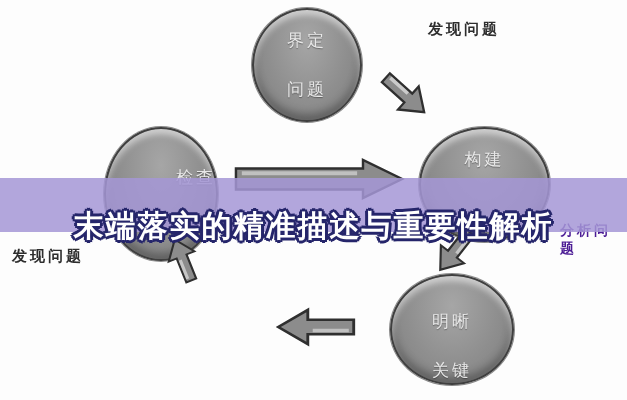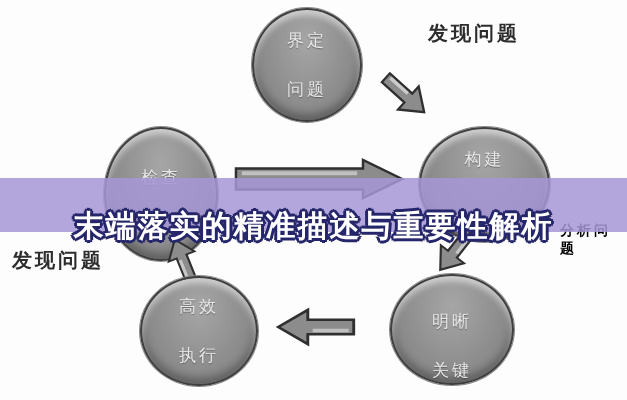--- a/index.html
+++ b/index.html
@@ -31,21 +31,21 @@
     letter-spacing:3px;
     line-height:1.45;
     text-align:center;
     text-shadow:0 1px 1px rgba(0,0,0,.35);
     white-space:pre-line;
   }
   .circle-text.raised{position:absolute;left:0;right:0;}
   
   .diagram-label{
     position:absolute;
-    font-size:20px;
+    font-size:15px;
     font-weight:600;
     letter-spacing:3px;
     color:#2d2d2d;
   }
   
   .arrow{position:absolute;}
   .arrow svg{display:block;width:100%;height:100%;}
   
   #banner{
     position:absolute;
@@ -83,58 +83,53 @@
   <div class="diagram-label" style="left:428px;top:20px;">发现问题</div>
 
   <div class="arrow" style="left:377px;top:76px;width:56px;height:38px;transform:rotate(42deg);">
     <svg viewBox="0 0 100 64" preserveAspectRatio="none">
       <polygon points="4,22 58,22 58,6 96,32 58,58 58,42 4,42" fill="#8c8c8c" stroke="#2f2f2f" stroke-width="4"></polygon>
       <polyline points="10,27 52,27" stroke="#ffffff" stroke-opacity="0.55" stroke-width="6" fill="none"></polyline>
     </svg>
   </div>
 
   <div class="circle" style="left:104px;top:127px;width:110px;height:130px;">
-    <div class="circle-text raised" style="top:36px;">检查</div>
+    <div class="circle-text raised" style="top:36px;text-align:right;">检查</div>
   </div>
 
   <div class="circle" style="left:419px;top:127px;width:127px;height:111px;">
     <div class="circle-text raised" style="top:18px;">构建</div>
   </div>
 
   <div class="arrow" style="left:234px;top:157px;width:172px;height:44px;">
     <svg viewBox="0 0 176 46" preserveAspectRatio="none">
       <polygon points="2,12 132,12 132,3 172,23 132,43 132,34 2,34" fill="#8c8c8c" stroke="#2f2f2f" stroke-width="2.5"></polygon>
       <polyline points="8,17 126,17" stroke="#ffffff" stroke-opacity="0.45" stroke-width="4" fill="none"></polyline>
     </svg>
   </div>
 
-  <div class="diagram-label" style="left:560px;top:222px;font-size:14px;color:#000000;">分析问题</div>
+  <div class="diagram-label" style="left:560px;top:222px;font-size:14px;color:#4c1d95;">分析问题</div>
 
   <div class="arrow" style="left:429px;top:233px;width:52px;height:36px;transform:rotate(128deg);">
     <svg viewBox="0 0 100 64" preserveAspectRatio="none">
       <polygon points="4,22 58,22 58,6 96,32 58,58 58,42 4,42" fill="#8c8c8c" stroke="#2f2f2f" stroke-width="4"></polygon>
       <polyline points="10,27 52,27" stroke="#ffffff" stroke-opacity="0.5" stroke-width="6" fill="none"></polyline>
     </svg>
   </div>
 
   <div class="arrow" style="left:159px;top:243px;width:48px;height:34px;transform:rotate(-112deg);">
     <svg viewBox="0 0 100 64" preserveAspectRatio="none">
       <polygon points="4,22 58,22 58,6 96,32 58,58 58,42 4,42" fill="#8c8c8c" stroke="#2f2f2f" stroke-width="4"></polygon>
       <polyline points="10,27 52,27" stroke="#ffffff" stroke-opacity="0.5" stroke-width="6" fill="none"></polyline>
     </svg>
   </div>
 
   <div class="diagram-label" style="left:12px;top:247px;">发现问题</div>
 
 
-  <div class="circle" style="left:140px;top:276px;width:114px;height:106px;">
-    <div class="circle-text"><span>高效</span><br>
-      <span>执行</span>
-    </div>
-  </div>
 
   <div class="circle" style="left:390px;top:274px;width:120px;height:107px;align-items:flex-end;">
     <div class="circle-text"><span>明晰</span><br>
       <span>关键</span>
     </div>
   </div>
 
   <div class="arrow" style="left:275px;top:307px;width:82px;height:40px;transform:rotate(180deg);">
     <svg viewBox="0 0 100 56" preserveAspectRatio="none">
       <polygon points="4,18 60,18 60,4 96,28 60,52 60,38 4,38" fill="#8c8c8c" stroke="#2f2f2f" stroke-width="3.5"></polygon>

